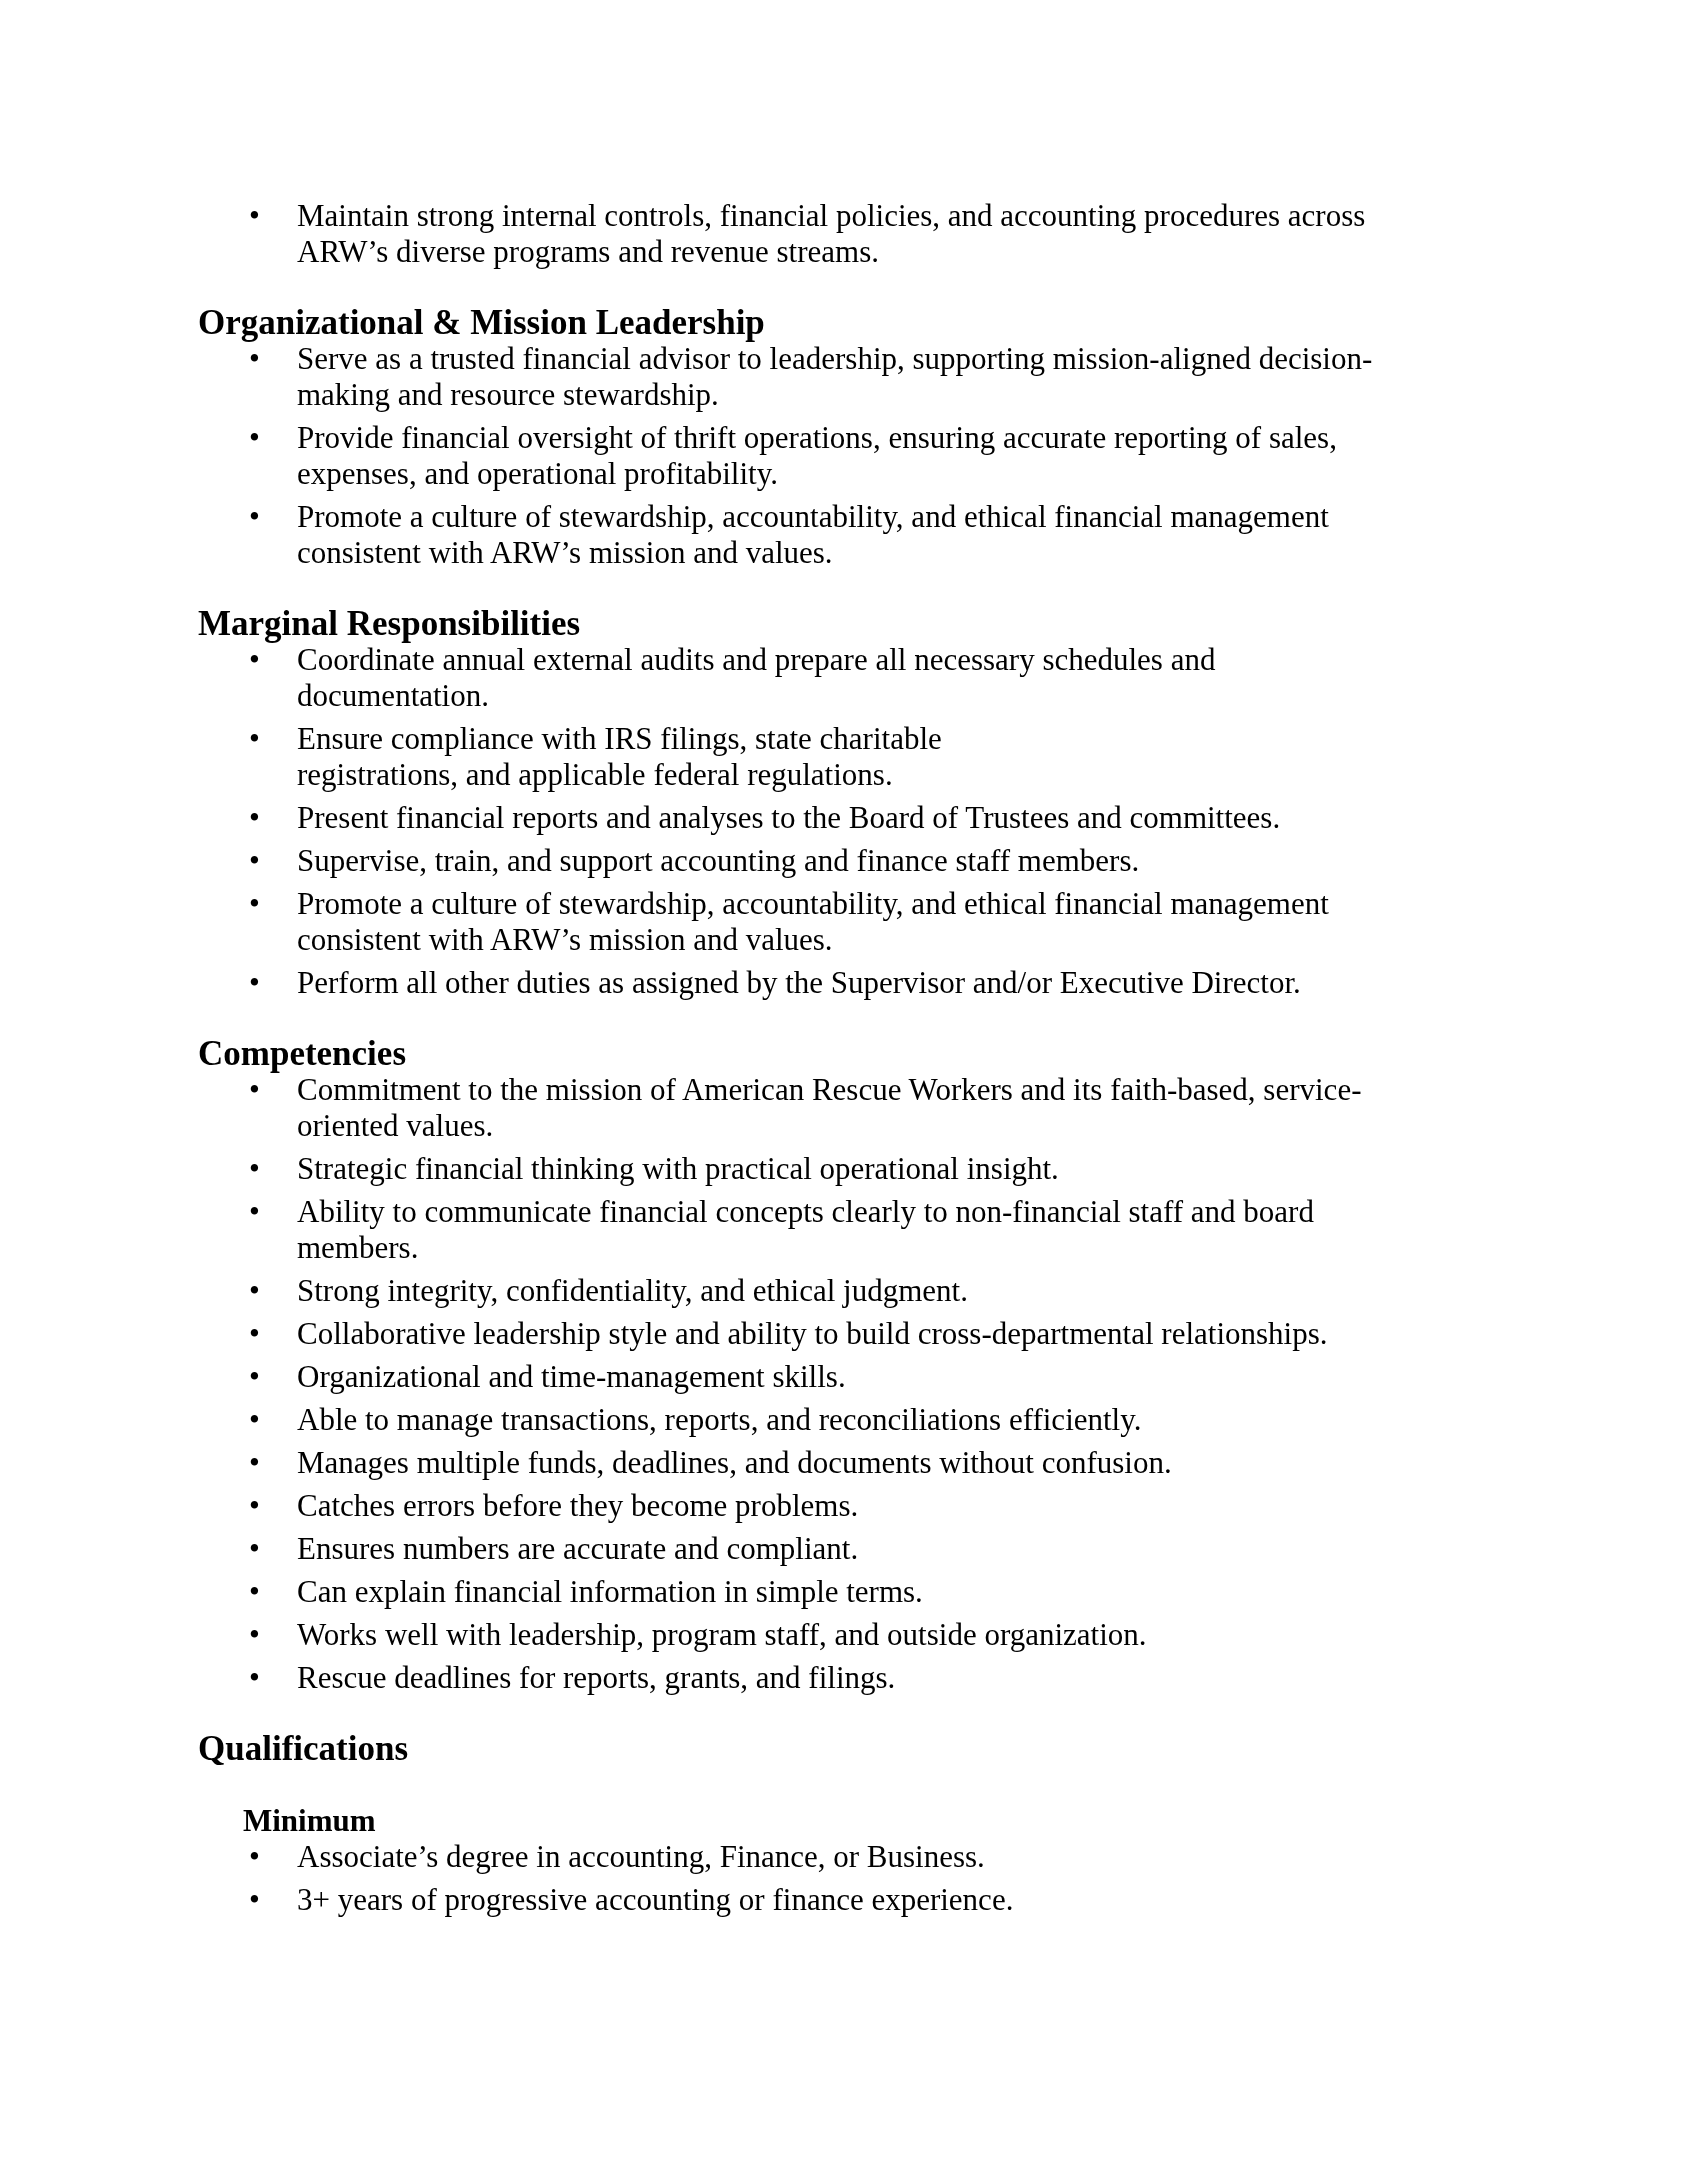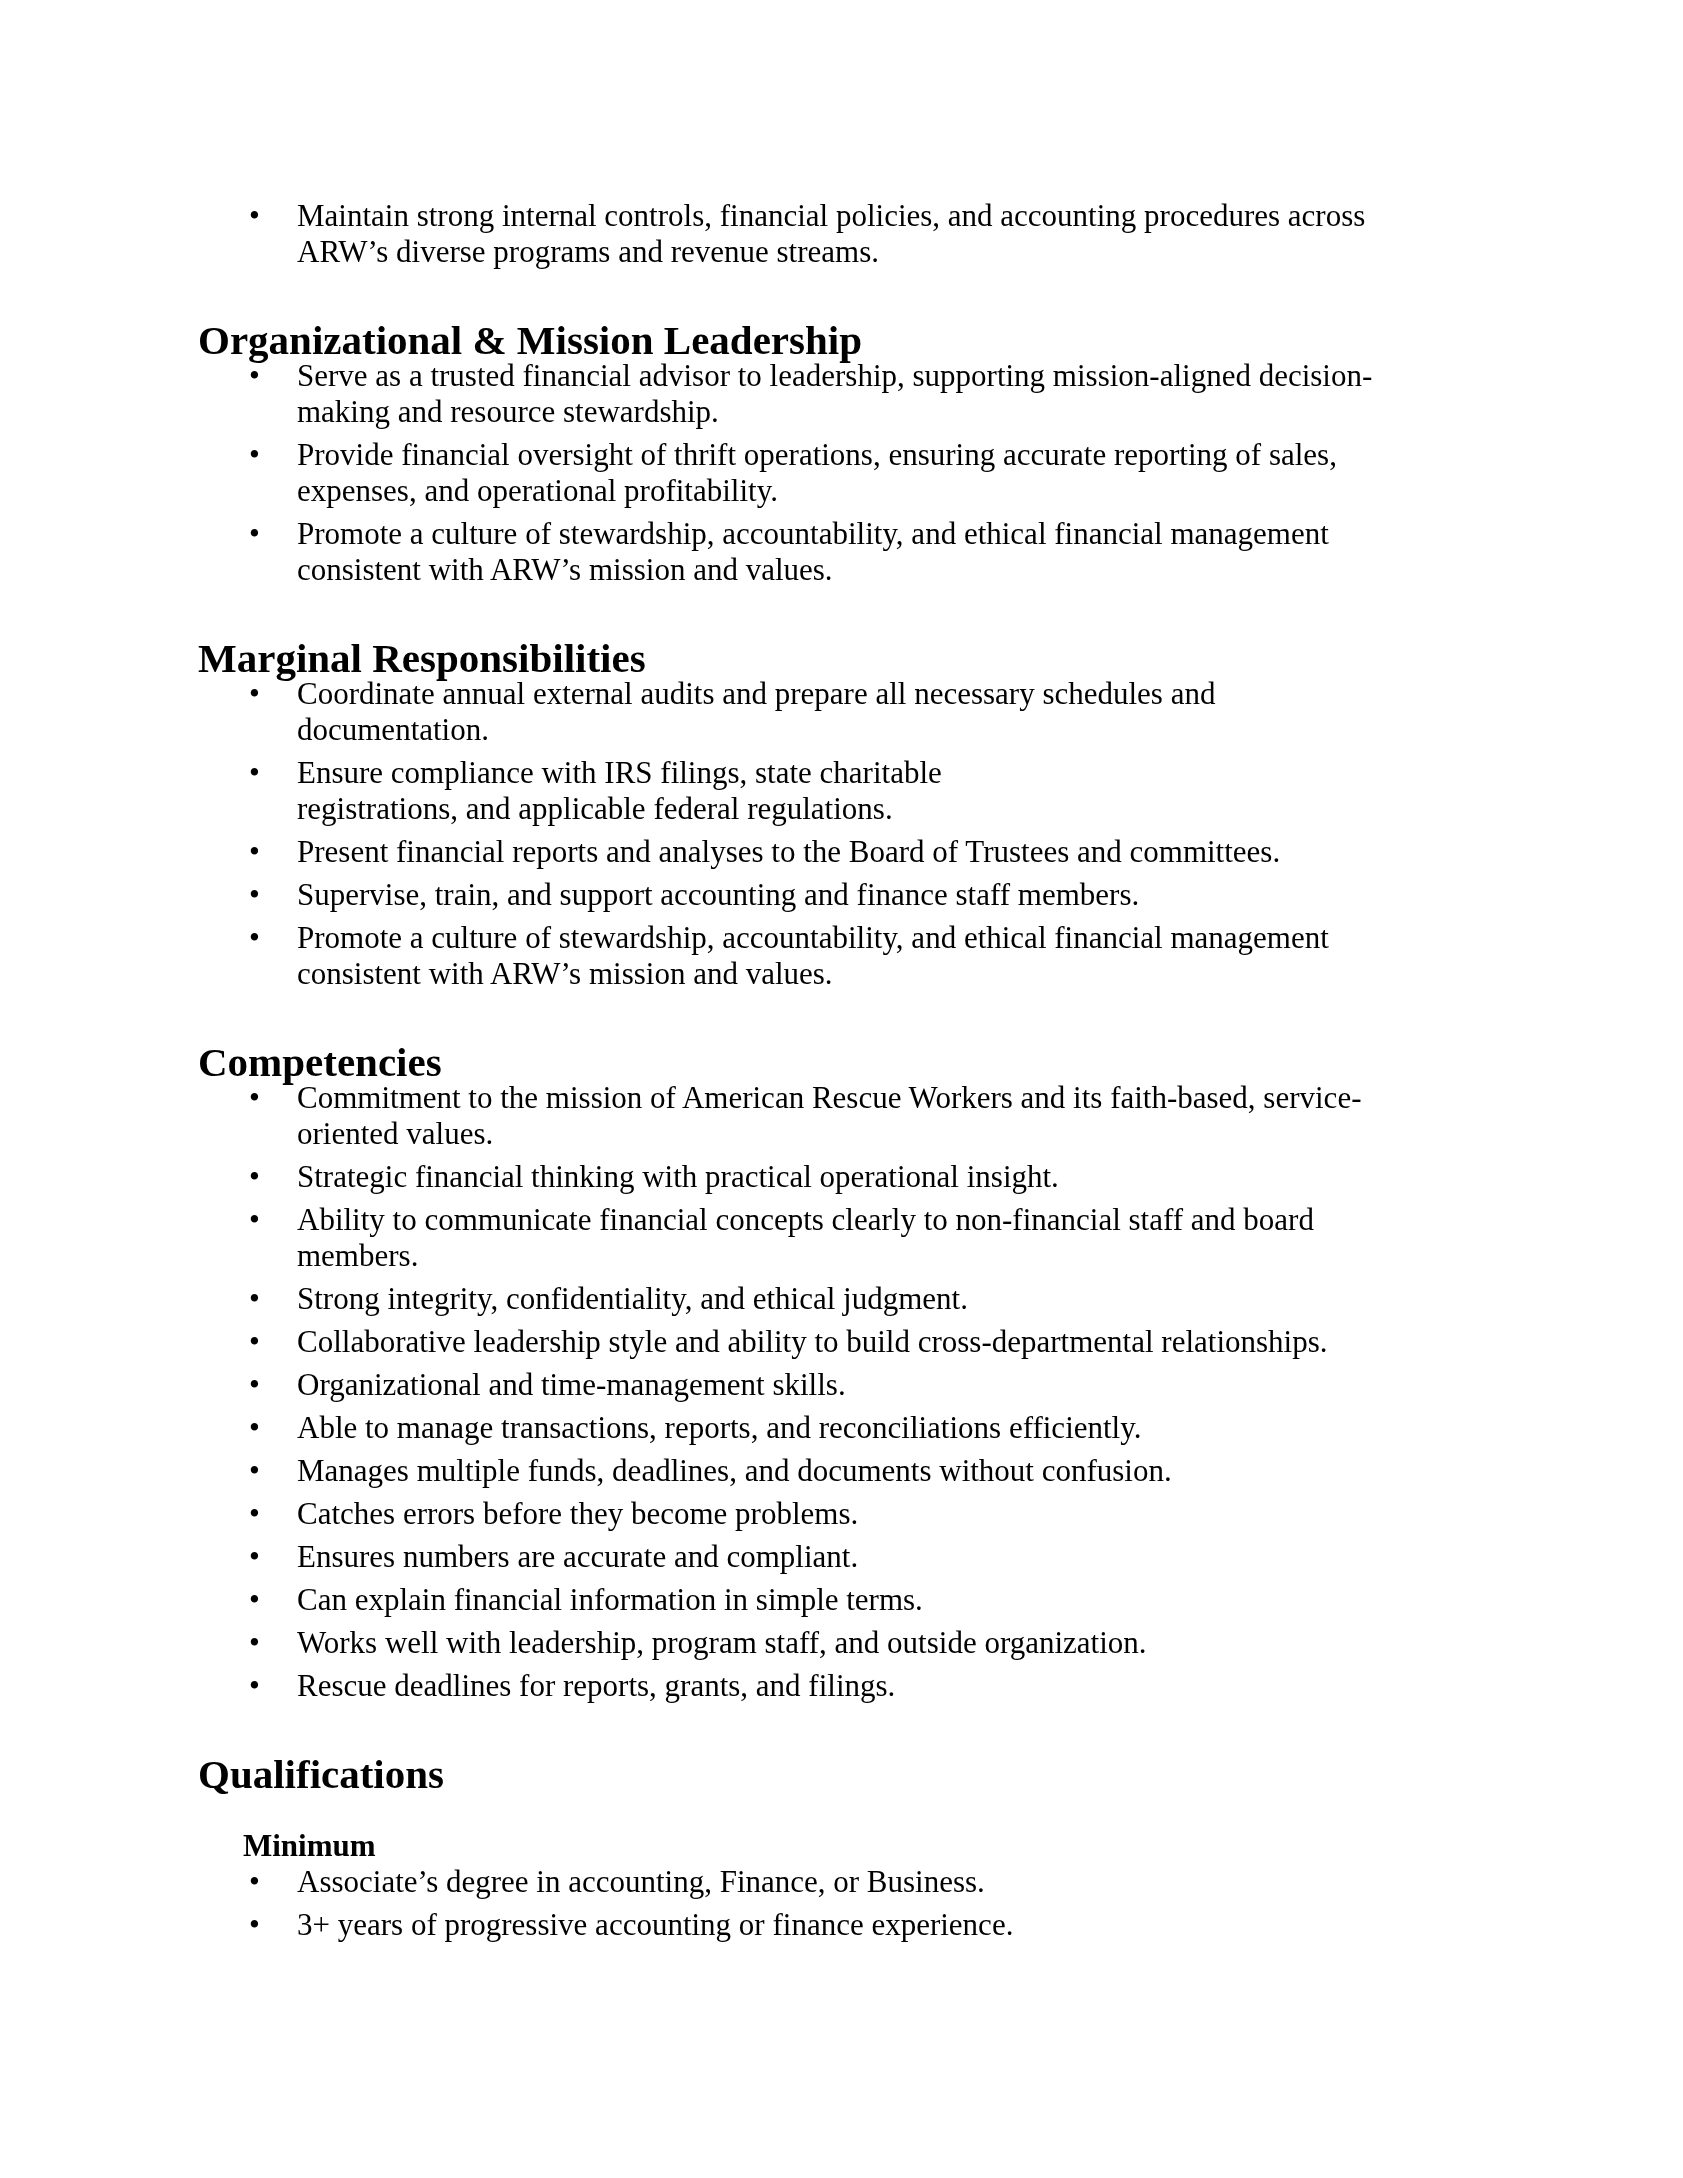--- a/index.html
+++ b/index.html
@@ -15,24 +15,24 @@
     box-sizing: border-box;
     padding: 198px 168px 0 198px;
     font-family: "Liberation Serif", "DejaVu Serif", serif;
     font-size: 31px;
     line-height: 36px;
     color: #000000;
   }
   section { margin: 0; padding: 0; }
   h2 {
     font-family: inherit;
-    font-size: 41px;
+    font-size: 35px;
     line-height: 36px;
     font-weight: bold;
-    margin: 52px 0 0 0;
+    margin: 35px 0 0 0;
     padding: 0;
   }
   h3 {
     font-family: inherit;
     font-size: 31px;
     line-height: 36px;
     font-weight: bold;
     margin: 36px 0 0 45px;
     padding: 0;
   }
@@ -81,20 +81,21 @@
     <h2>Marginal Responsibilities</h2>
     <ul>
       <li>Coordinate annual external audits and prepare all necessary schedules and
 documentation.</li>
       <li>Ensure compliance with IRS filings, state charitable
 registrations, and applicable federal regulations.</li>
       <li>Present financial reports and analyses to the Board of Trustees and committees.</li>
       <li>Supervise, train, and support accounting and finance staff members.</li>
       <li>Promote a culture of stewardship, accountability, and ethical financial management
 consistent with ARW’s mission and values.</li>
+      <li>Perform all other duties as assigned by the Supervisor and/or Executive Director.</li>
     </ul>
   </section>
 
   <section>
     <h2>Competencies</h2>
     <ul>
       <li>Commitment to the mission of American Rescue Workers and its faith-based, service-
 oriented values.</li>
       <li>Strategic financial thinking with practical operational insight.</li>
       <li>Ability to communicate financial concepts clearly to non-financial staff and board

